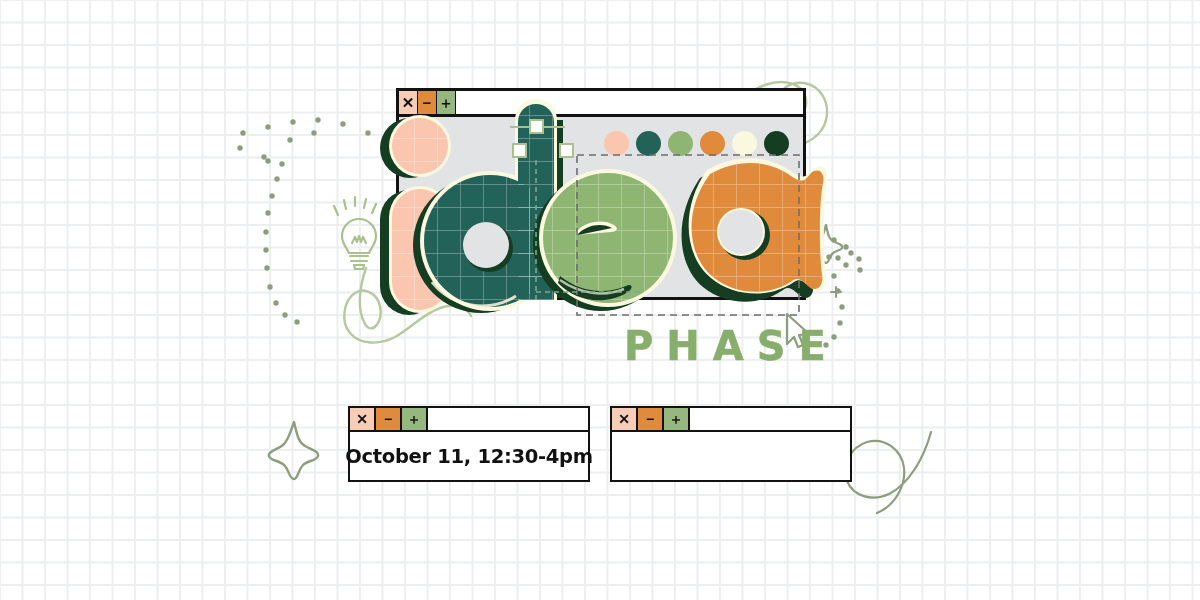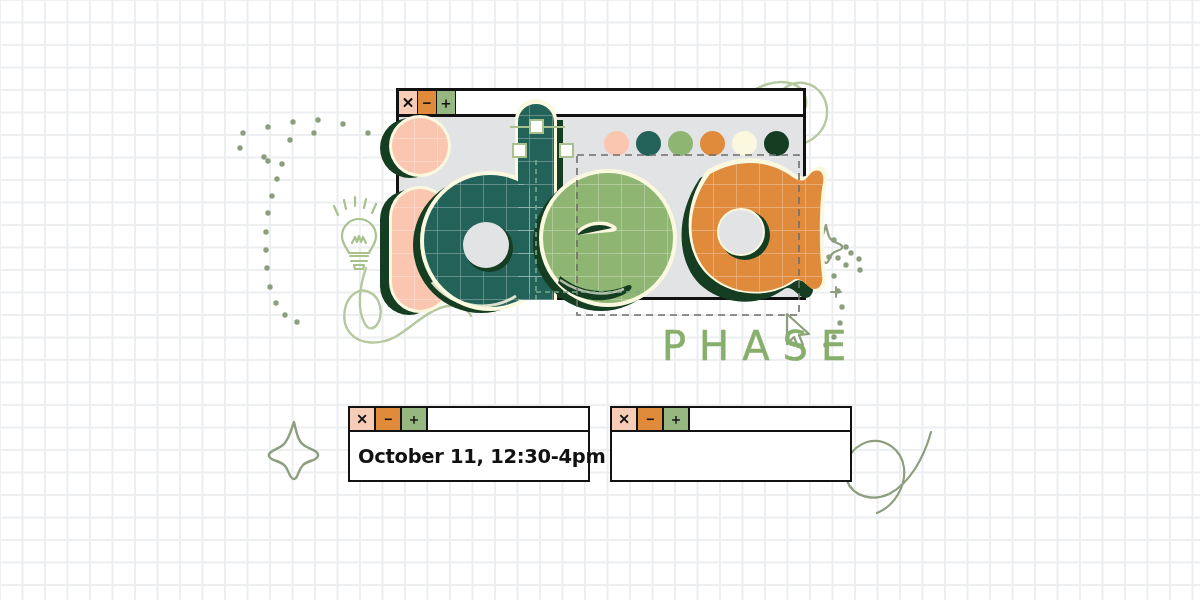--- a/index.html
+++ b/index.html
@@ -49,40 +49,40 @@
   #canvas{position:absolute;left:0;top:26px;right:0;bottom:0;background:#e2e3e5;}
   #swatches{
     position:absolute;right:14px;top:14px;display:flex;gap:7px;
   }
   .swatch{width:25px;height:25px;border-radius:50%;}
 
   
   #phase{
     position:absolute;left:624px;top:326px;
     font-family:"DejaVu Sans", sans-serif;
-    font-size:40px;font-weight:400;letter-spacing:13px;
-    color:#88ae6c;line-height:1;margin-left:38px;
+    font-size:40px;font-weight:700;letter-spacing:13px;
+    color:#88ae6c;line-height:1;
     -webkit-text-stroke:0.5px #88ae6c;
   }
 
   
   .info-box{
     position:absolute;
     border:2.5px solid #121212;background:#ffffff;box-sizing:border-box;
   }
   #box-date{left:348px;top:406px;width:242px;height:76px;}
   #box-venue{left:610px;top:406px;width:242px;height:76px;}
   .info-bar{
     height:24px;border-bottom:2.5px solid #121212;
     display:flex;align-items:stretch;background:#ffffff;box-sizing:border-box;
   }
   .info-bar .ctrl{width:24px;font-size:14px;border-right:2px solid #121212;}
   .info-bar .fill{flex:1;background:#ffffff;}
   .info-body{
-    height:calc(100% - 24px);display:flex;align-items:center;justify-content:flex-start;margin-left:8px;
+    height:calc(100% - 24px);display:flex;align-items:center;justify-content:center;
   }
   .info-text{
     font-family:"DejaVu Sans", sans-serif;
     font-size:19.5px;font-weight:700;color:#111111;letter-spacing:-0.3px;
     white-space:nowrap;
   }
 </style>
 </head>
 <body>
 

